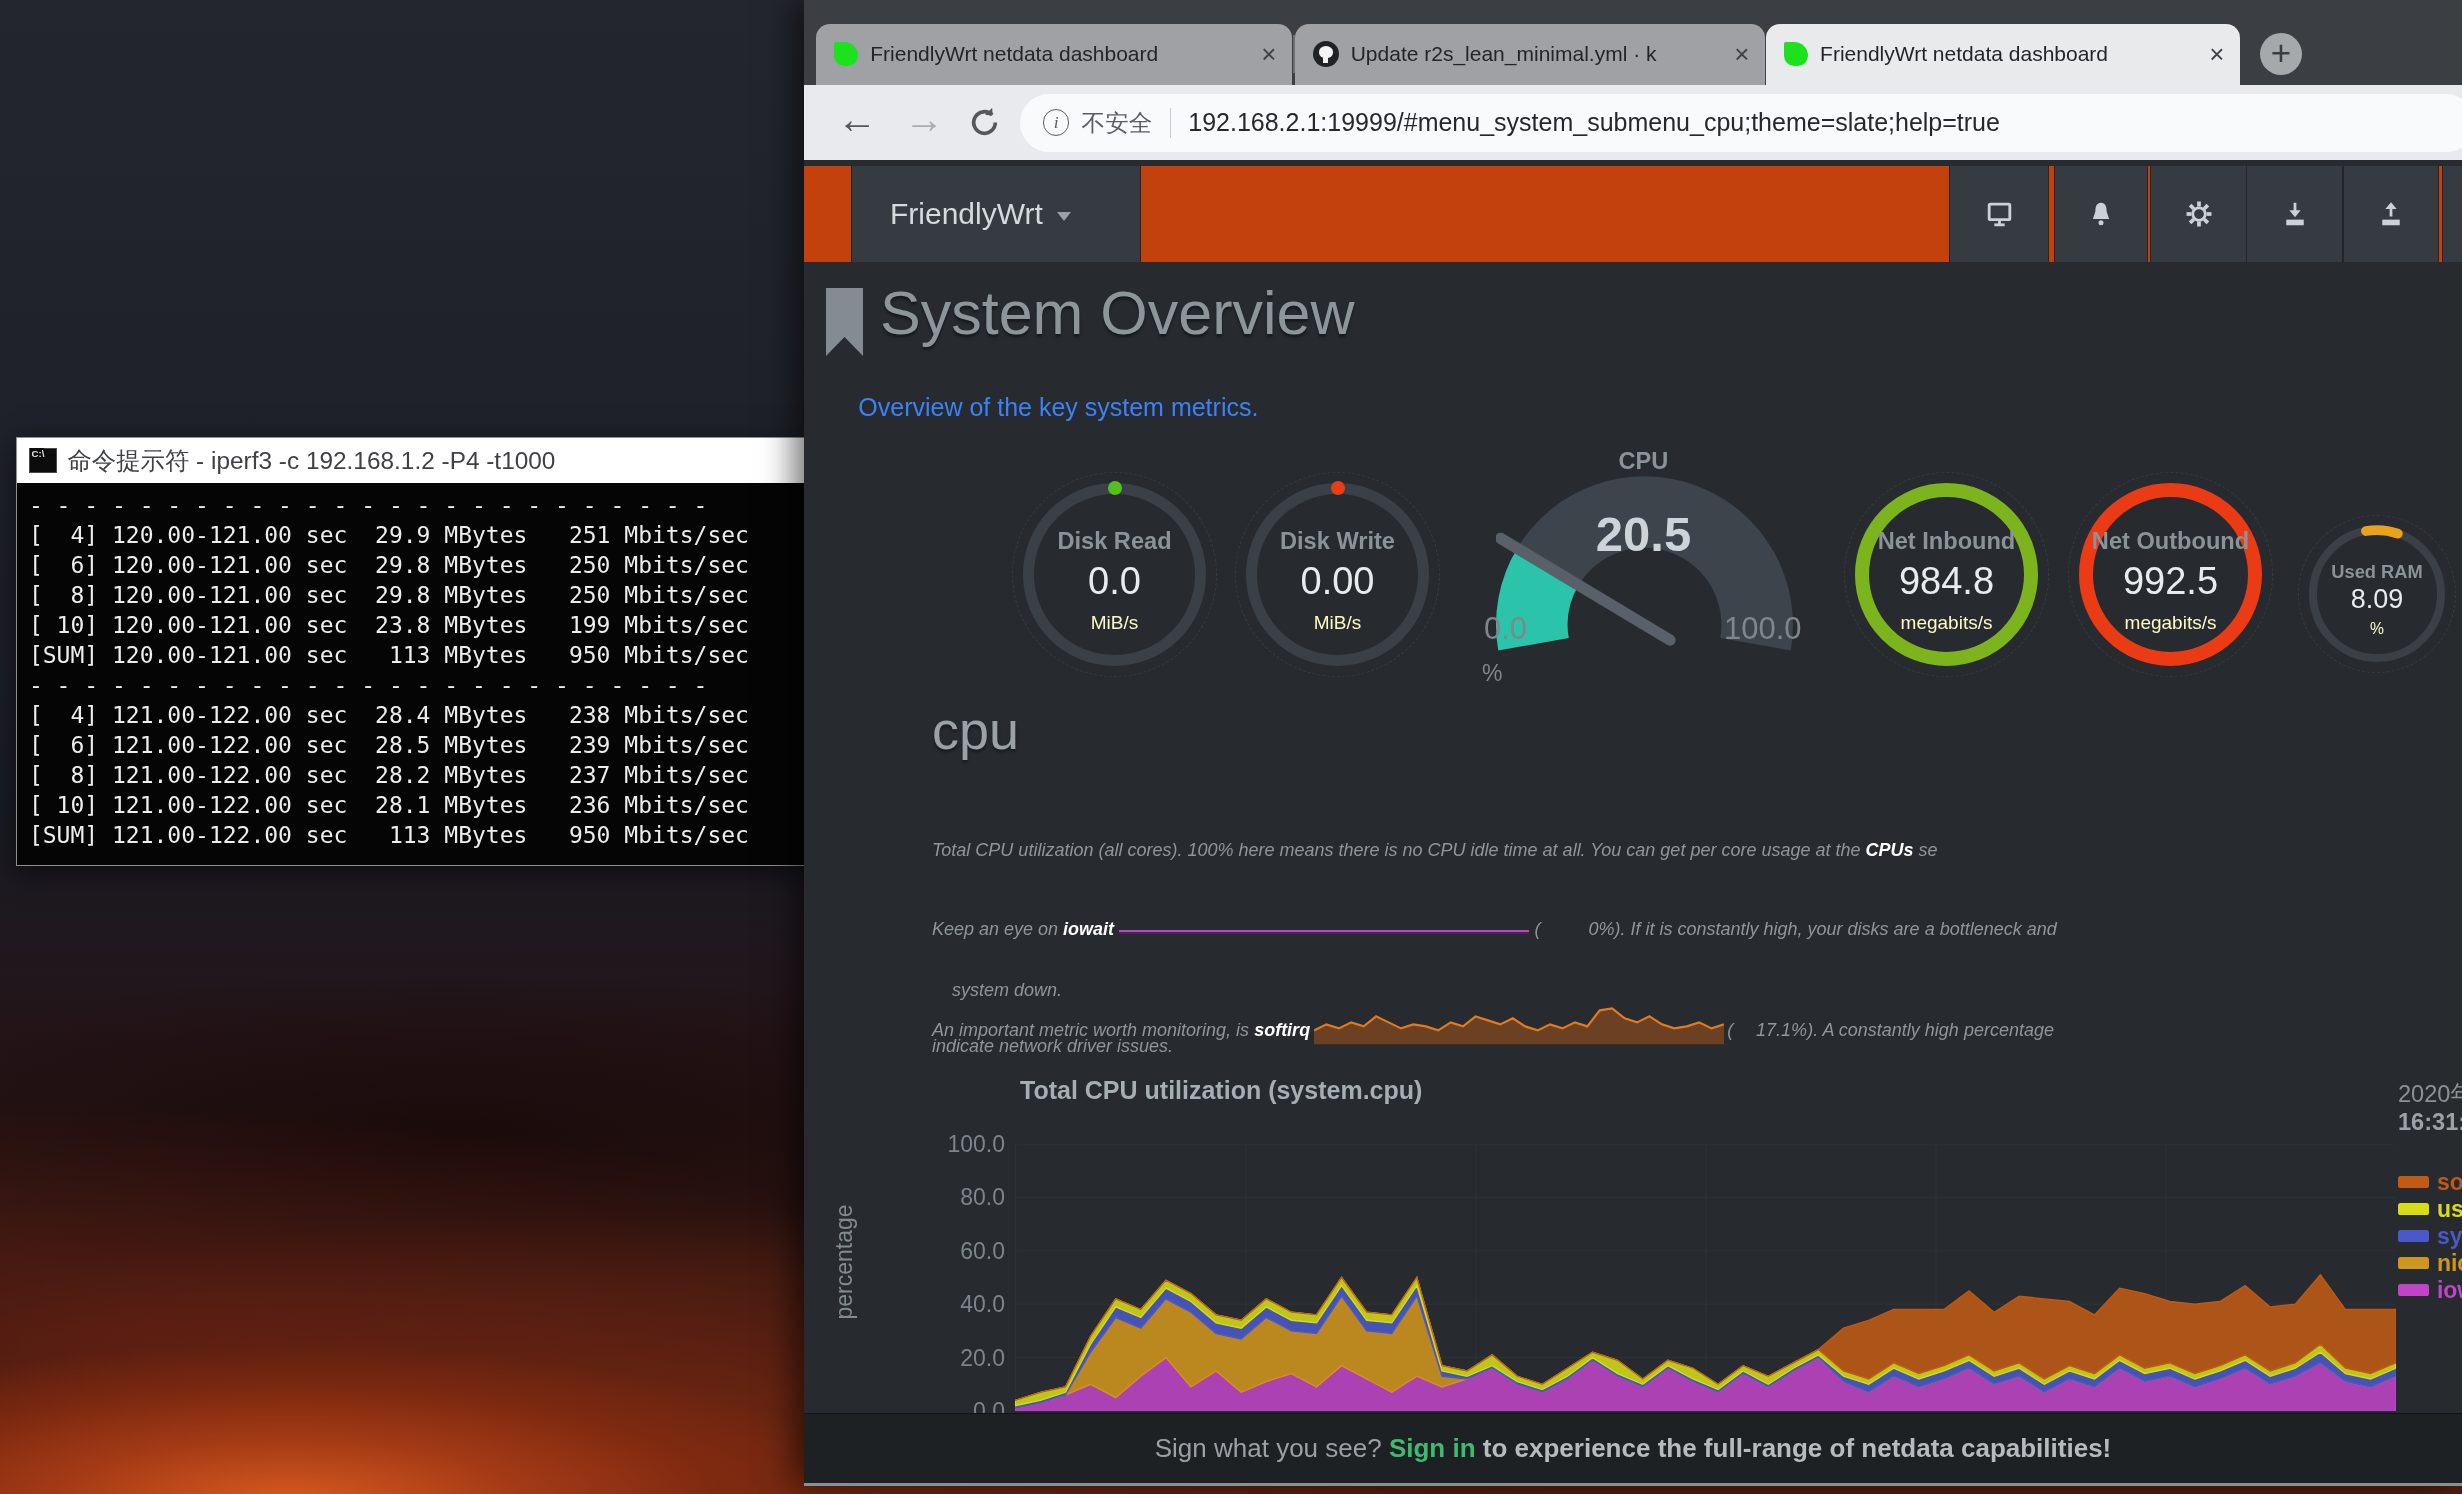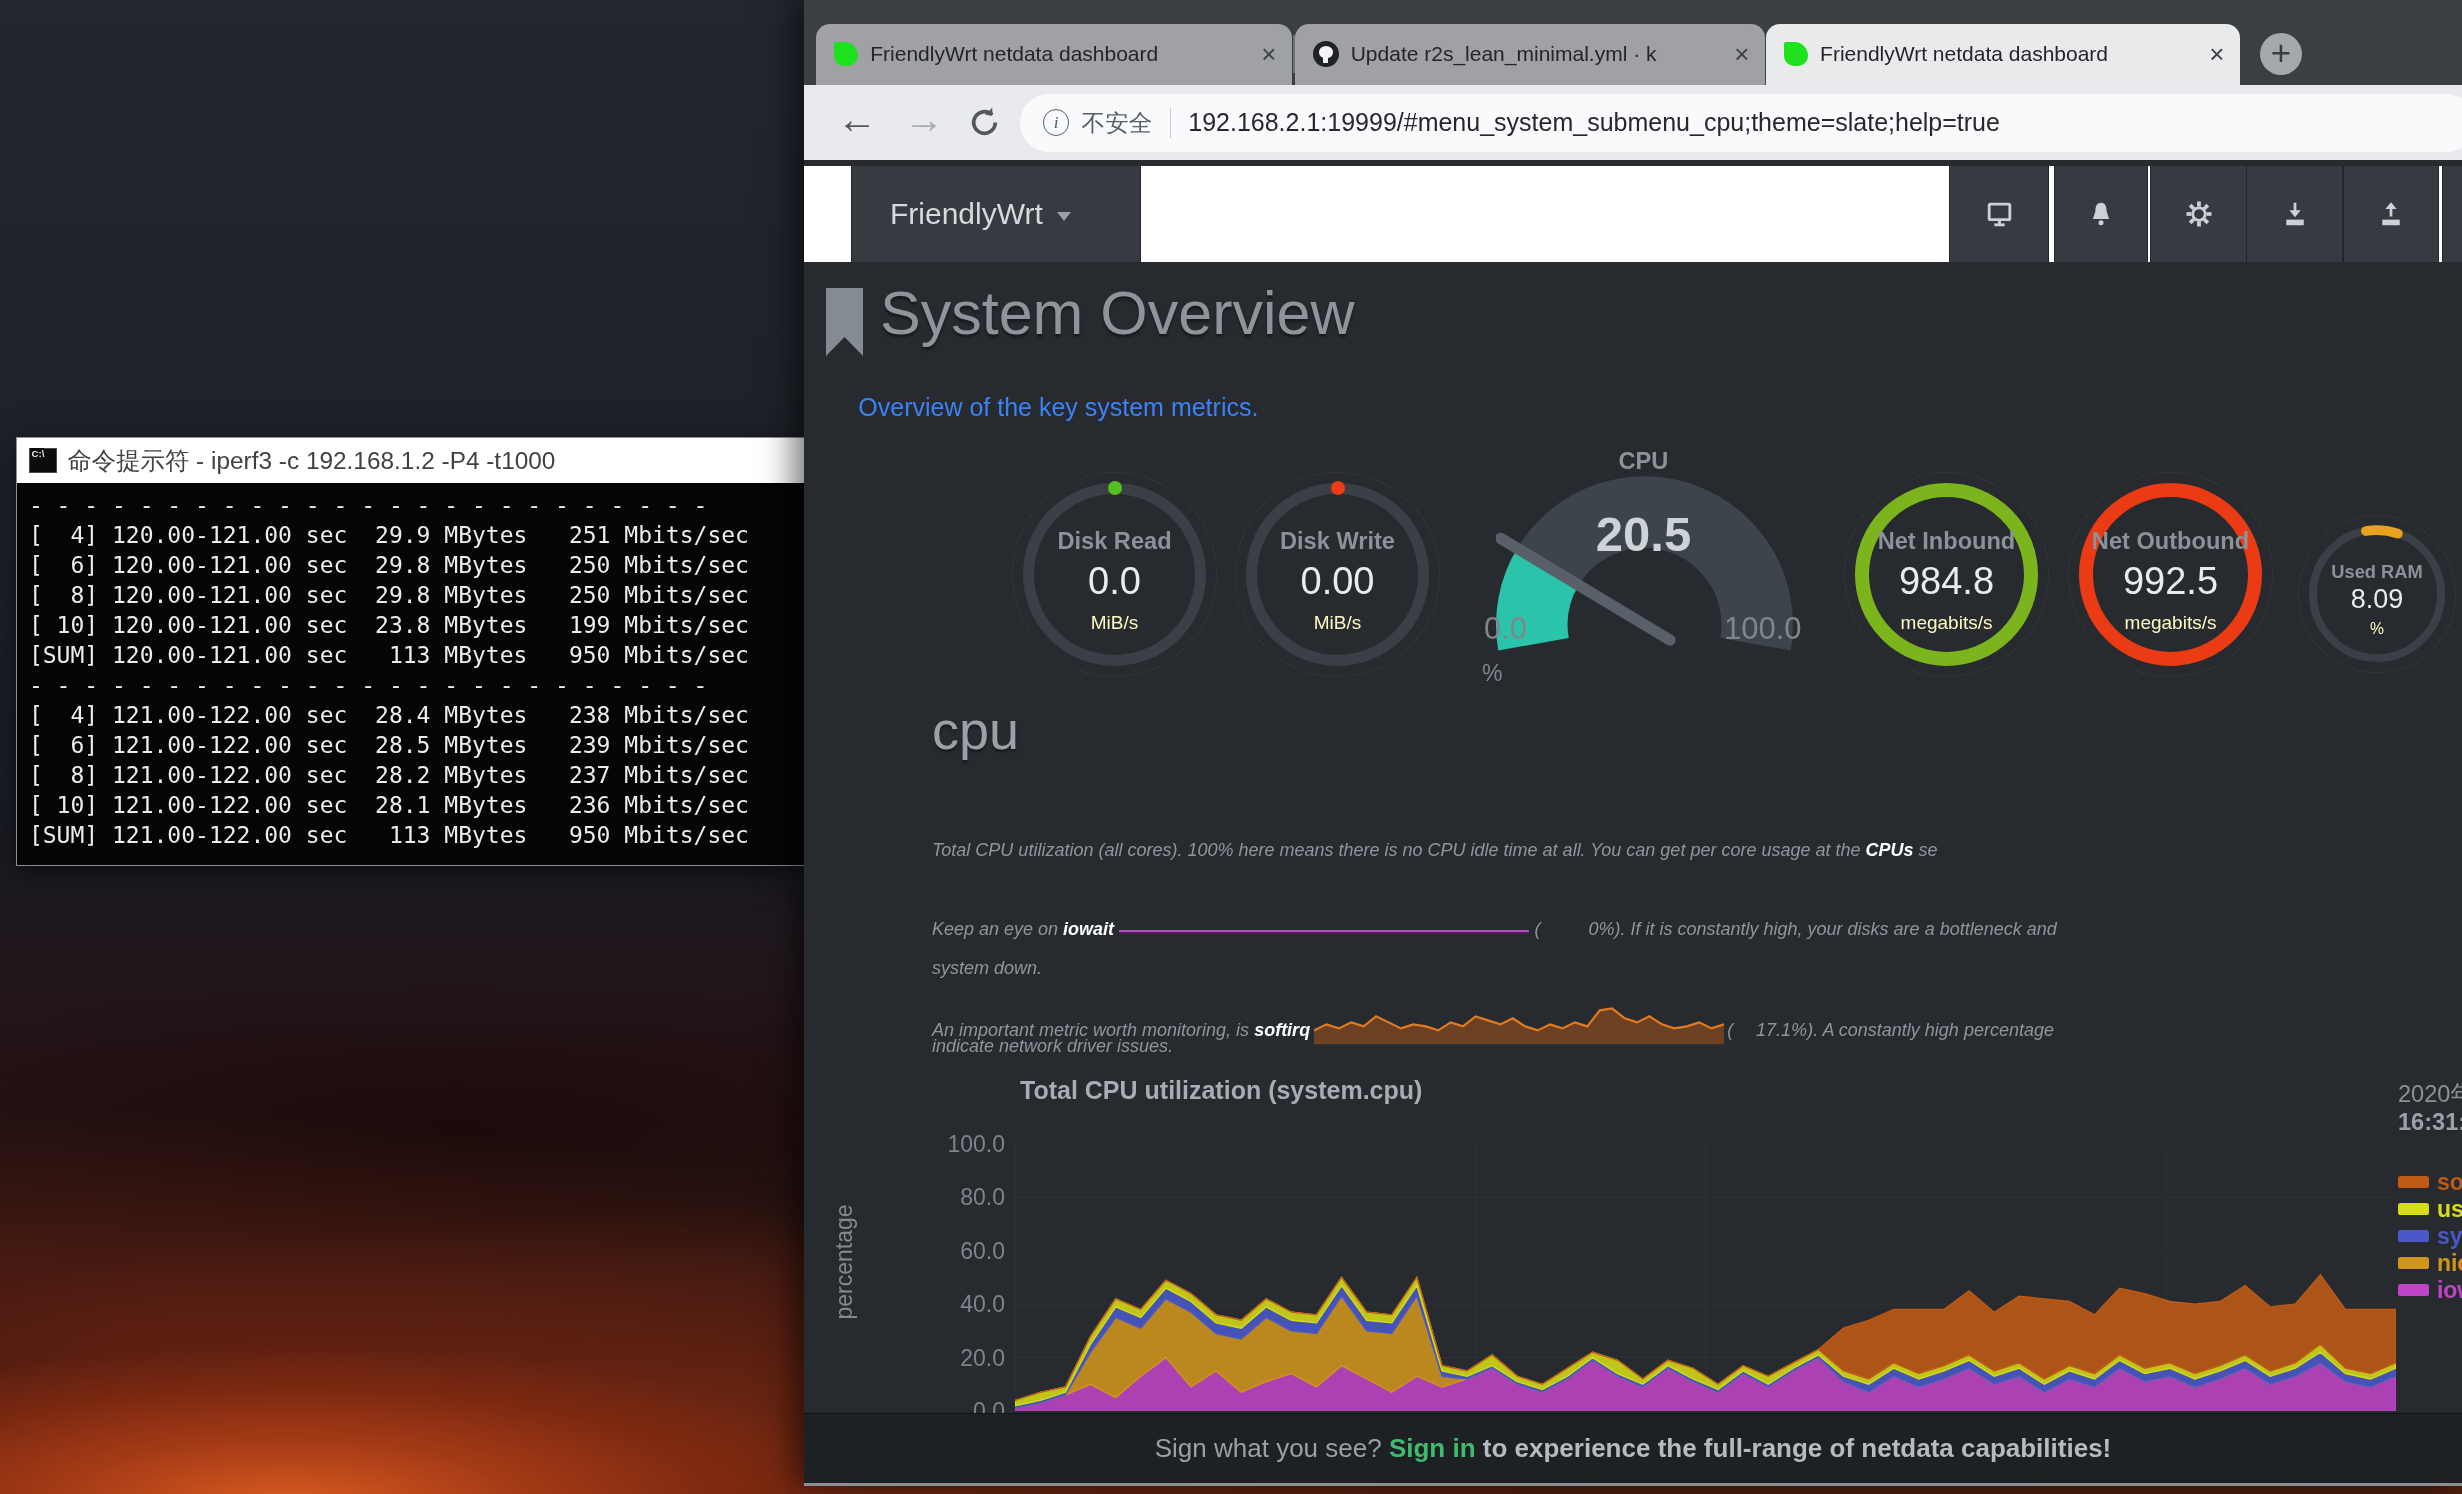--- a/index.html
+++ b/index.html
@@ -48,21 +48,21 @@
   #urlpill{position:absolute;left:216px;top:8.7px;width:1455px;height:58px;border-radius:29px;background:#f9fafb;
     display:flex;align-items:center;}
   #info-ic{width:24.4px;height:24.4px;border:1.7px solid #5a5f64;border-radius:50%;margin-left:23px;flex:none;
     color:#5a5f64;font-size:17.5px;text-align:center;line-height:24.4px;font-style:italic;font-family:"Liberation Serif",serif;}
   #sec-label{font-size:23.6px;color:#5a5f64;margin-left:12.2px;white-space:nowrap;}
   #url-sep{width:0.9px;height:30px;background:#c9cccf;margin:0 17.5px;}
   #url-text{font-size:25px;color:#26282b;white-space:nowrap;}
   #pill-sliver{position:absolute;left:1646px;top:105px;width:8.7px;height:33px;background:#3e4247;border-radius:2.6px;}
   #content-bg{left:0;top:160px;width:1658px;height:1323px;background:#272b30;}
   
-  #nd-navbar{left:0;top:166px;width:1658px;height:96px;background:#ffffff;}
+  #nd-navbar{left:0;top:166px;width:1658px;height:96px;background:#c2410c;}
   .nd-cell{position:absolute;top:0;height:96px;background:#353b41;border-left:1.7px solid #22262a;border-right:1.7px solid #22262a;}
   #brand-cell{left:47px;width:288px;display:flex;align-items:center;}
   #brand-text{font-size:30px;color:#d6dadd;margin-left:38px;}
   .caret{width:0;height:0;border-left:7.9px solid transparent;border-right:7.9px solid transparent;
     border-top:9.6px solid #9aa0a5;margin-left:14px;margin-top:5.2px;}
   .icon-cell{display:flex;align-items:center;justify-content:center;}
   .icon-cell svg{stroke:#ccd1d5;fill:none;stroke-width:2.2;}
   
   #bookmark{left:22px;top:288px;width:37px;height:68px;background:#848b91;
     clip-path:polygon(0 0,100% 0,100% 100%,50% 72%,0 100%);}
@@ -294,21 +294,21 @@
       <div class="gunit">%</div>
     </div>
 
     <div id="cpu-heading" class="abs">cpu</div>
     <div class="pline" style="top:840px;">
       <span>Total CPU utilization (all cores). 100% here means there is no CPU idle time at all. You can get per core usage at the </span><span class="pbold">CPUs</span><span> se</span>
     </div>
     <div class="pline" style="top:919px;">
       <span>Keep an eye on </span><span class="pbold">iowait</span><span id="iowait-spark"></span><span>(</span><span class="inline-val">0%</span><span>)</span><span>. If it is constantly high, your disks are a bottleneck and</span>
     </div>
-    <div class="pline" style="top:958px;">system down.</div>
+    <div class="pline" style="top:980px;margin-left:20px;">system down.</div>
     <div class="pline" style="top:997px;">
       <span>An important metric worth monitoring, is </span><span class="pbold">softirq</span><svg id="softirq-spark" width="410" height="49" viewBox="0 0 470 56">
           <path d="M 0 54 L 0.0 38.2 L 14.2 31.3 L 28.5 35.9 L 42.7 29.0 L 57.0 33.6 L 71.2 22.1 L 85.5 29.0 L 99.7 35.9 L 113.9 31.3 L 128.2 33.6 L 142.4 38.2 L 156.7 29.0 L 170.9 33.6 L 185.2 22.1 L 199.4 26.7 L 213.6 31.3 L 227.9 24.4 L 242.1 33.6 L 256.4 38.2 L 270.6 31.3 L 284.8 35.9 L 299.1 29.0 L 313.3 33.6 L 327.6 15.2 L 341.8 12.9 L 356.1 24.4 L 370.3 29.0 L 384.5 22.1 L 398.8 31.3 L 413.0 35.9 L 427.3 33.6 L 441.5 29.0 L 455.8 35.9 L 470.0 31.3 L 470 54 Z" fill="#c05a15" fill-opacity="0.45"></path>
           <path d="M 0 38.2 L 0.0 38.2 L 14.2 31.3 L 28.5 35.9 L 42.7 29.0 L 57.0 33.6 L 71.2 22.1 L 85.5 29.0 L 99.7 35.9 L 113.9 31.3 L 128.2 33.6 L 142.4 38.2 L 156.7 29.0 L 170.9 33.6 L 185.2 22.1 L 199.4 26.7 L 213.6 31.3 L 227.9 24.4 L 242.1 33.6 L 256.4 38.2 L 270.6 31.3 L 284.8 35.9 L 299.1 29.0 L 313.3 33.6 L 327.6 15.2 L 341.8 12.9 L 356.1 24.4 L 370.3 29.0 L 384.5 22.1 L 398.8 31.3 L 413.0 35.9 L 427.3 33.6 L 441.5 29.0 L 455.8 35.9 L 470.0 31.3" fill="none" stroke="#e07b20" stroke-width="2.5"></path>
         </svg><span>(</span><span class="inline-val">17.1%</span><span>)</span><span>. A constantly high percentage</span>
     </div>
     <div class="pline" style="top:1036px;">indicate network driver issues.</div>
 
     <div id="chart-title" class="abs">Total CPU utilization (system.cpu)</div>
     <div id="ylabel" class="abs">percentage</div>

